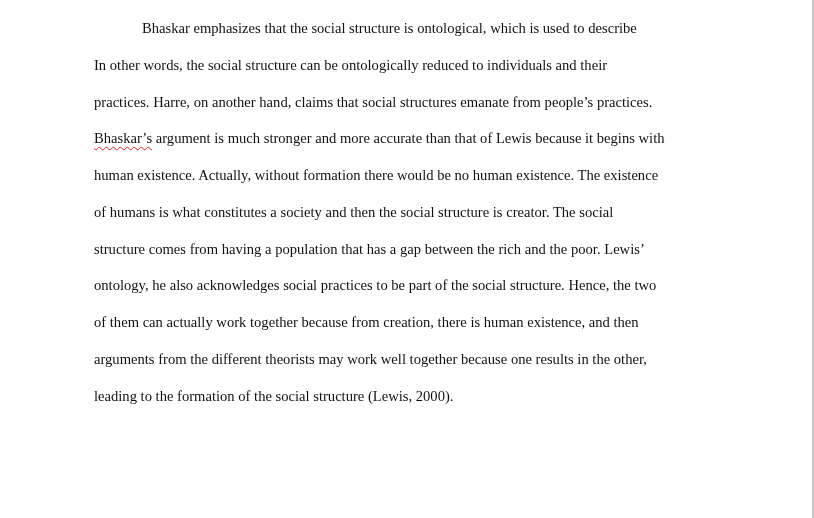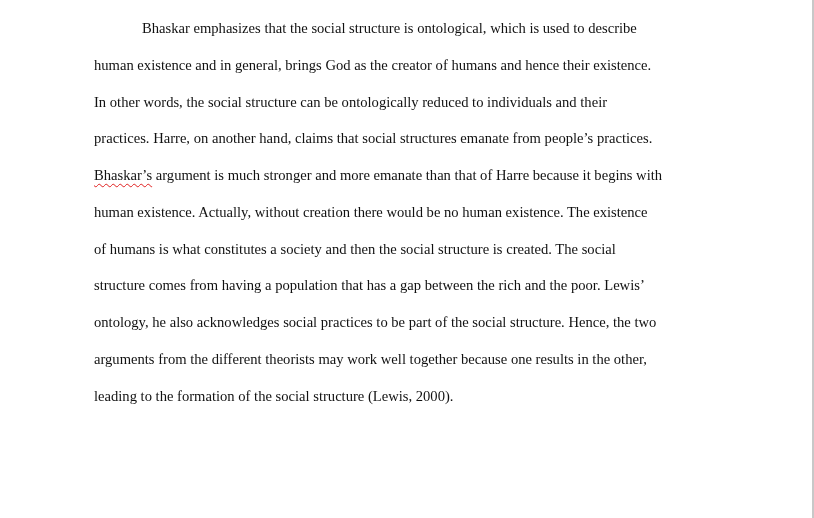--- a/index.html
+++ b/index.html
@@ -54,25 +54,25 @@
     text-underline-offset: 3px;
     text-align: center;
   }
 </style>
 </head>
 <body>
 
 <div class="page">
   <div class="text-block">
     <span class="line indent">Bhaskar emphasizes that the social structure is ontological, which is used to describe</span>
-    <span class="line">human existence and in general, brings God as the creator of humans and hence their existence.</span>
     <span class="line">In other words, the social structure can be ontologically reduced to individuals and their</span>
     <span class="line">practices. Harre, on another hand, claims that social structures emanate from people’s practices.</span>
-    <span class="line"><span class="spell-error">Bhaskar’s</span><span> argument is much stronger and more emanate than that of Harre because it begins with</span></span>
-    <span class="line">human existence. Actually, without creation there would be no human existence. The existence</span>
-    <span class="line">of humans is what constitutes a society and then the social structure is created. The social</span>
+    <span class="line"><span class="spell-error">Bhaskar’s</span><span> argument is much stronger and more accurate than that of Lewis because it begins with</span></span>
+    <span class="line">human existence. Actually, without formation there would be no human existence. The existence</span>
+    <span class="line">of humans is what constitutes a society and then the social structure is creator. The social</span>
     <span class="line">structure comes from having a population that has a gap between the rich and the poor. Lewis’</span>
     <span class="line">ontology, he also acknowledges social practices to be part of the social structure. Hence, the two</span>
+    <span class="line">of them can actually work together because from creation, there is human existence, and then</span>
     <span class="line">arguments from the different theorists may work well together because one results in the other,</span>
     <span class="line">leading to the formation of the social structure (Lewis, 2000).</span>
   </div>
 </div>
 <div class="right-edge"></div>
 
 </body></html>

